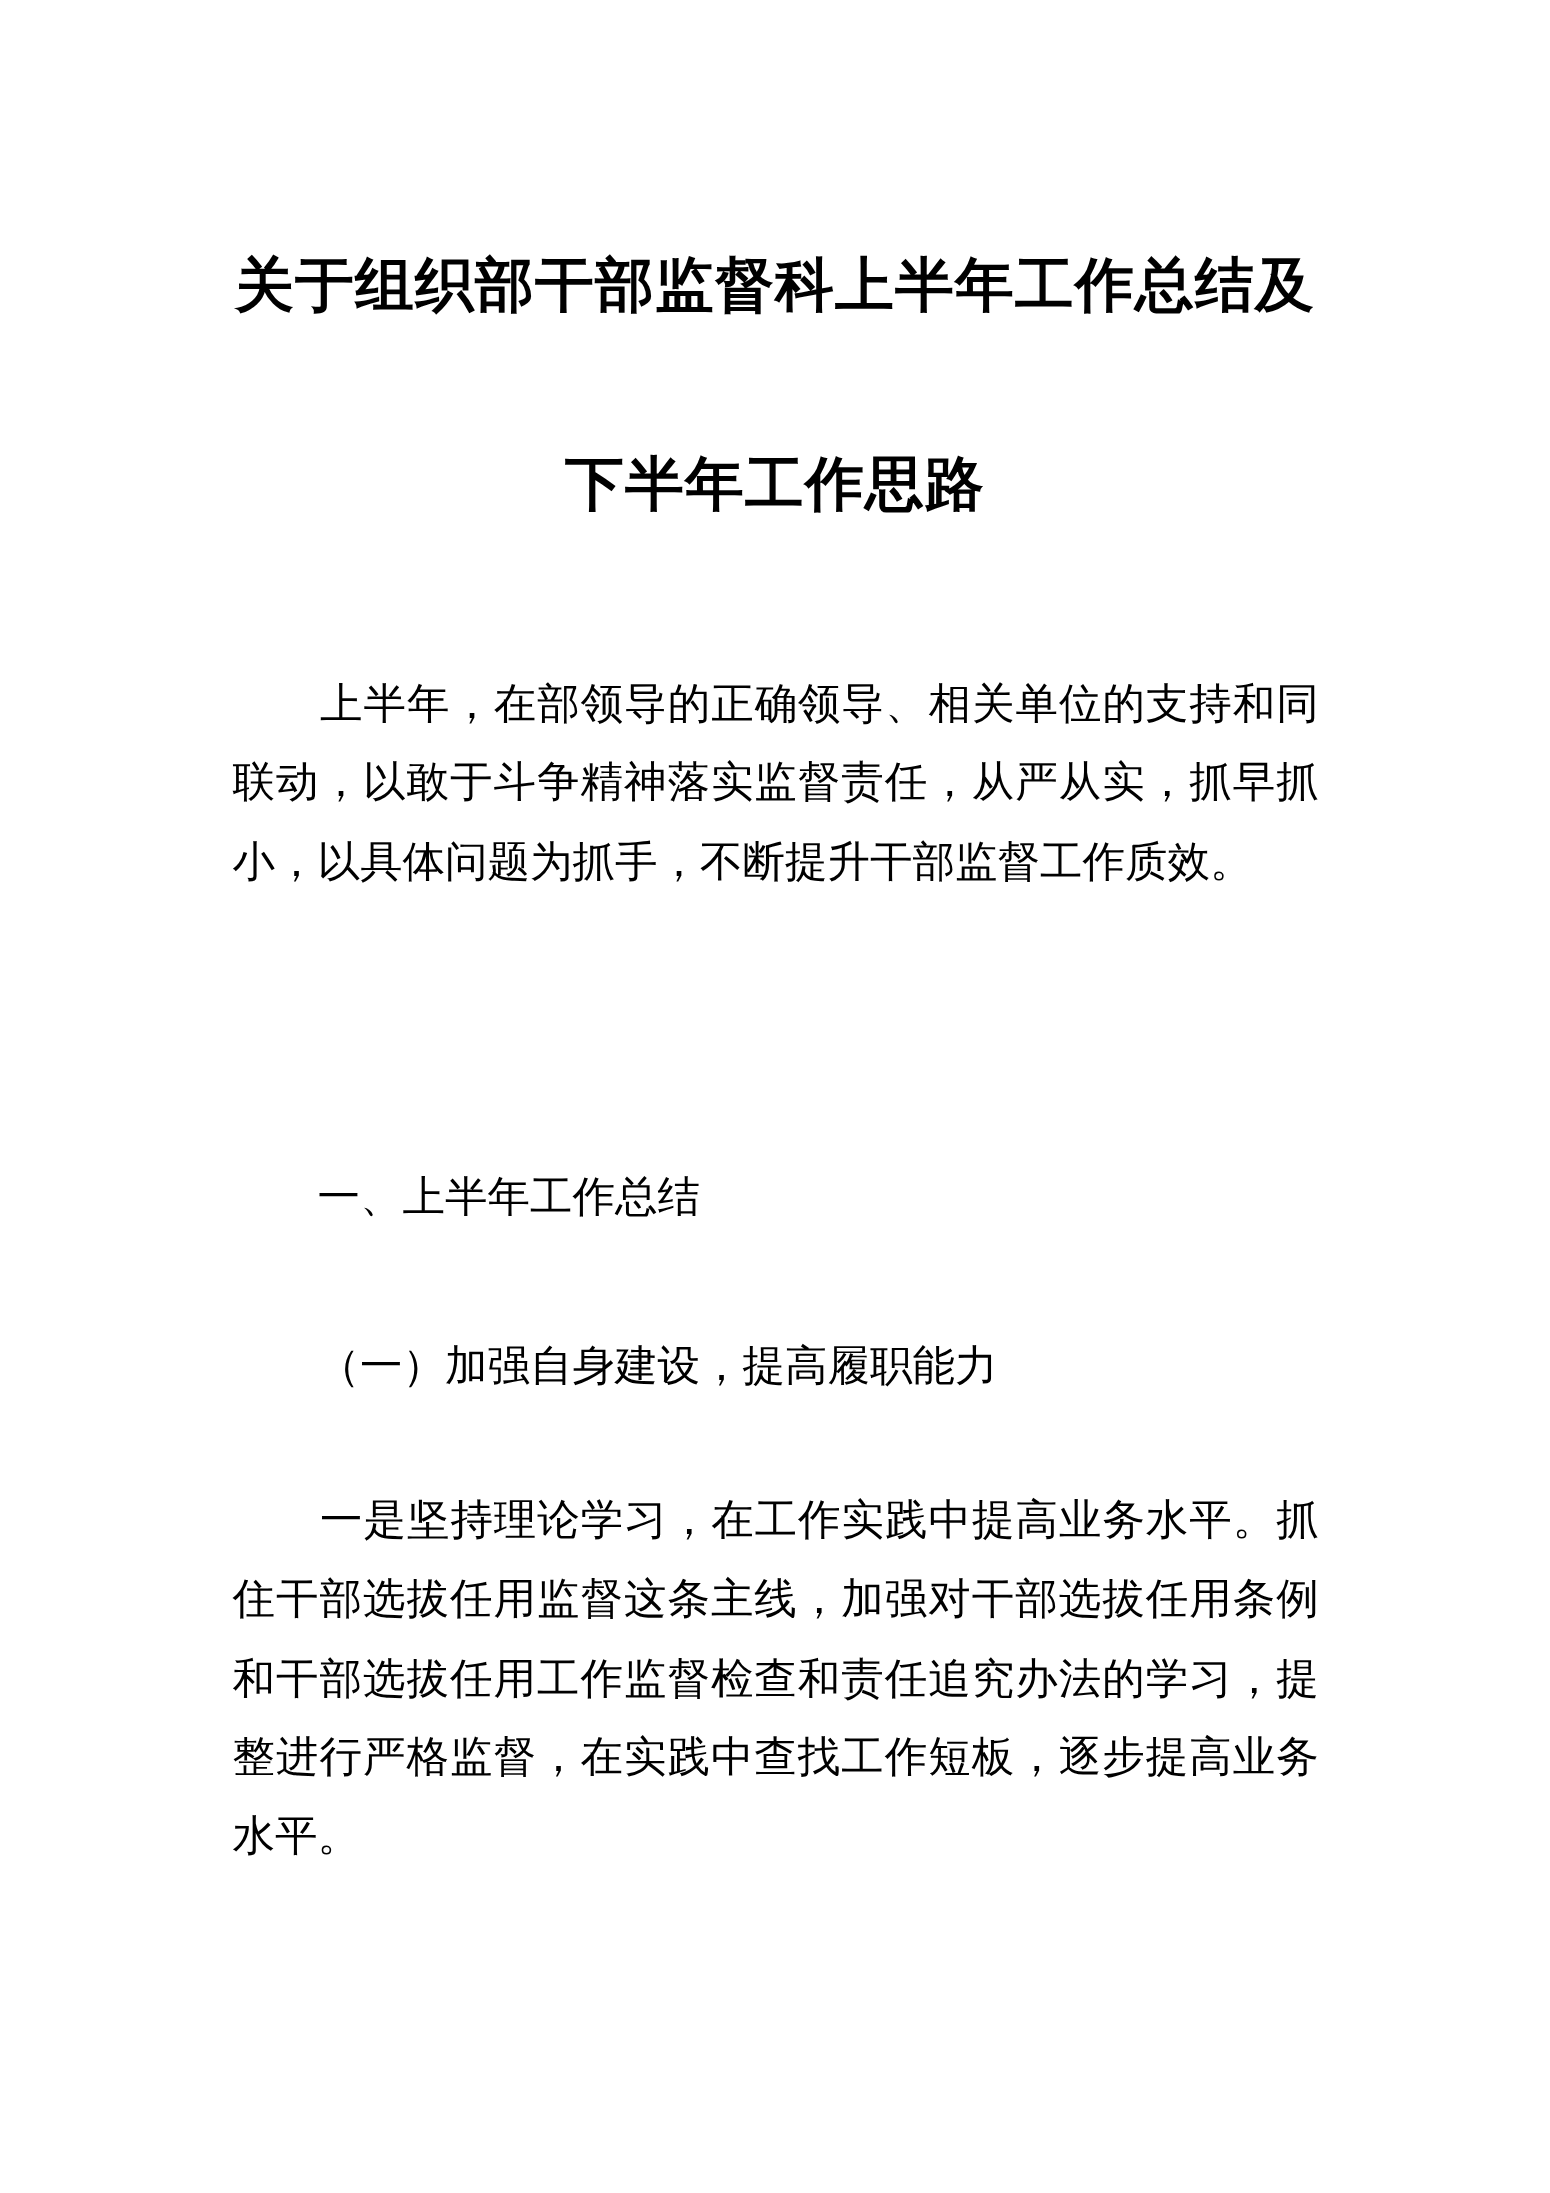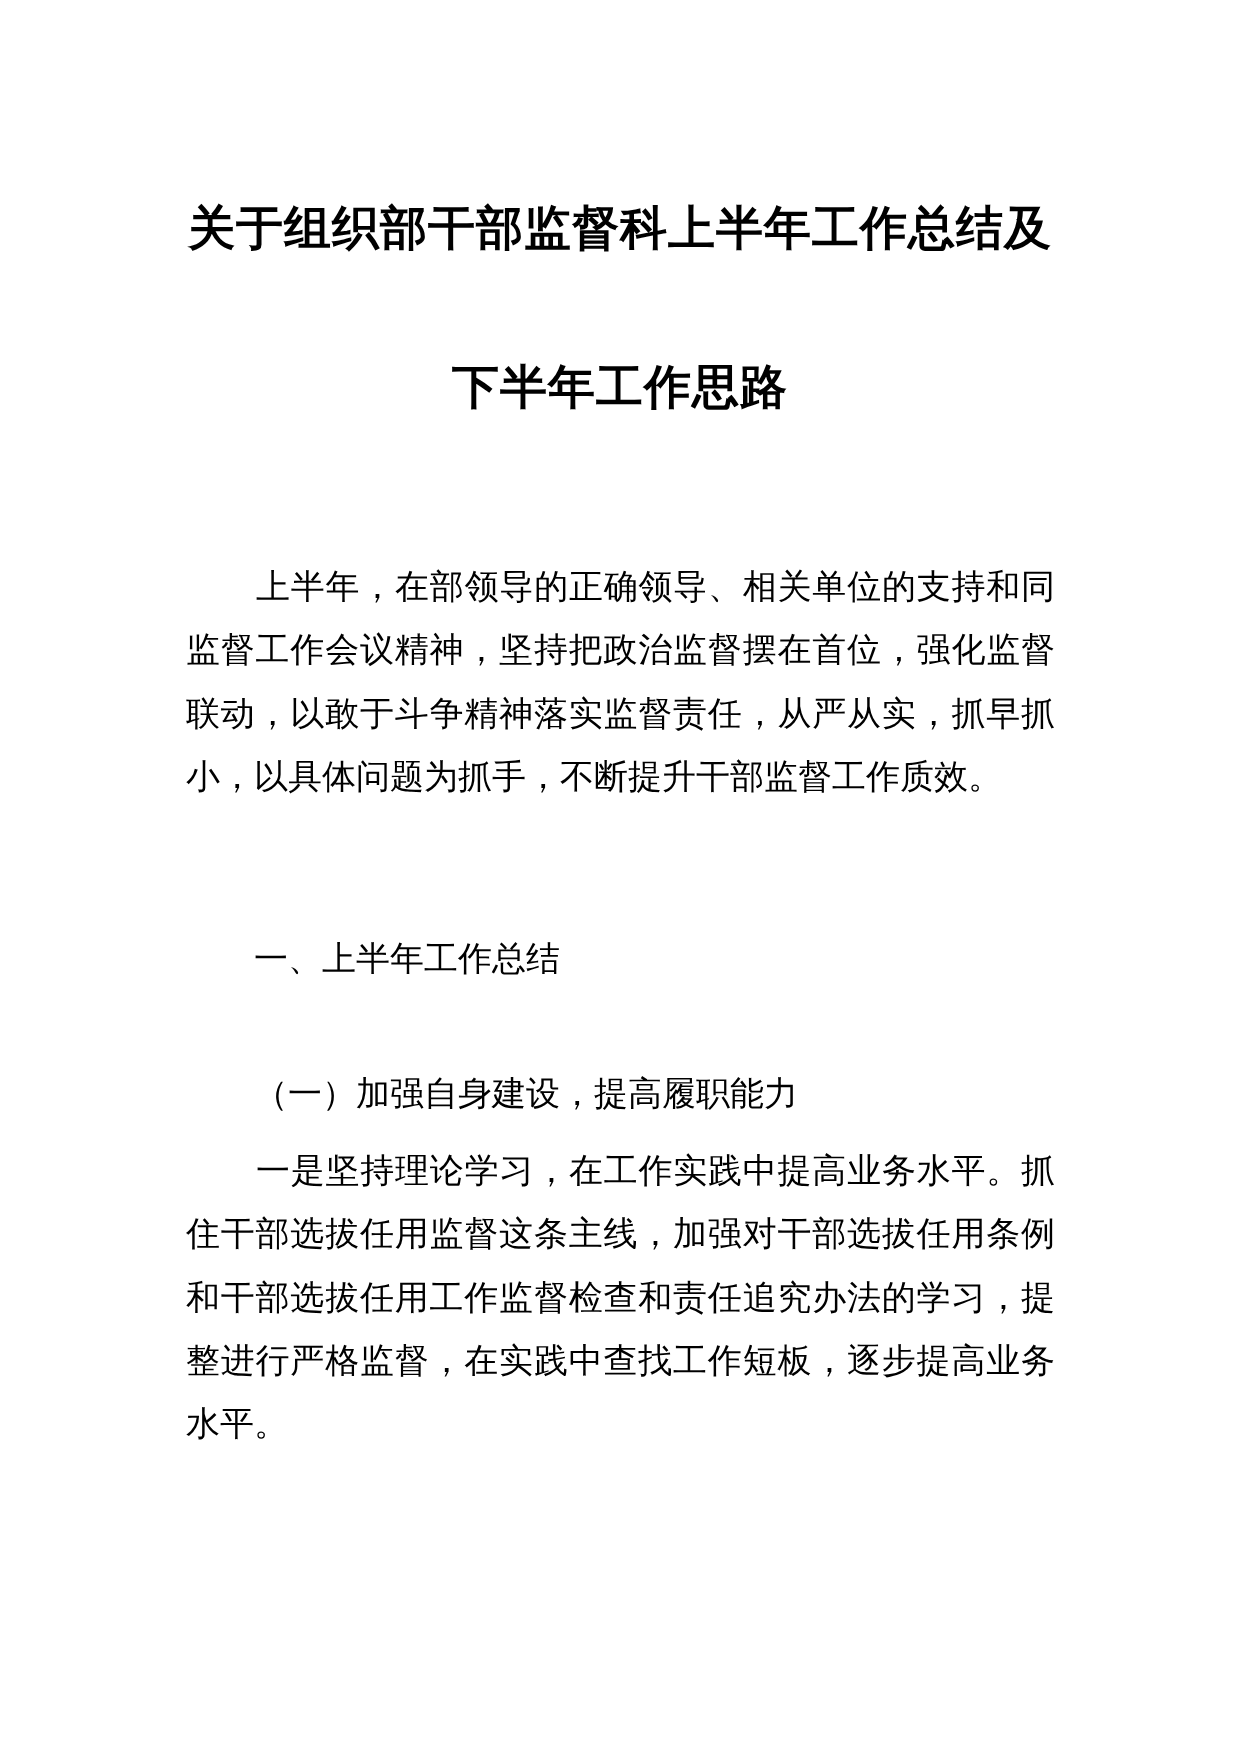--- a/index.html
+++ b/index.html
@@ -33,24 +33,24 @@
     
     .text-block {
       position: absolute;
       left: 186px;
       width: 869px;
       font-size: 34px;
       line-height: 63.3px;
       font-weight: 400;
     }
 
-    .para-intro          { top: 555px;  }
+    .para-intro          { top: 532px;  }
     .heading-section-1   { top: 927px;  text-indent: 68px; }
     .heading-subsection-1{ top: 1062px; text-indent: 68px; }
-    .para-subsection-1   { top: 1139px; }
+    .para-subsection-1   { top: 1188px; font-family: Liberation Mono, monospace; }
 
     
     .doc-line {
       text-align: justify;
       text-align-last: justify;
     }
     .para .doc-line:last-child  { text-align-last: left; }
     .para .doc-line:first-child { text-indent: 70px; }
 
     .heading { white-space: nowrap; }
@@ -59,21 +59,20 @@
 <body>
 
 <div class="page">
 
   <div class="doc-title doc-title-1">关于组织部干部监督科上半年工作总结及</div>
 
   <div class="doc-title doc-title-2">下半年工作思路</div>
 
   <div class="text-block para para-intro">
       <div class="doc-line">上半年，在部领导的正确领导、相关单位的支持和同</div>
-      <div class="doc-line">监督工作会议精神，坚持把政治监督摆在首位，强化监督</div>
       <div class="doc-line">联动，以敢于斗争精神落实监督责任，从严从实，抓早抓</div>
       <div class="doc-line">小，以具体问题为抓手，不断提升干部监督工作质效。</div>
     </div>
 
   <div class="text-block heading heading-section-1">一、上半年工作总结</div>
 
   <div class="text-block heading heading-subsection-1">（一）加强自身建设，提高履职能力</div>
 
   <div class="text-block para para-subsection-1">
       <div class="doc-line">一是坚持理论学习，在工作实践中提高业务水平。抓</div>

